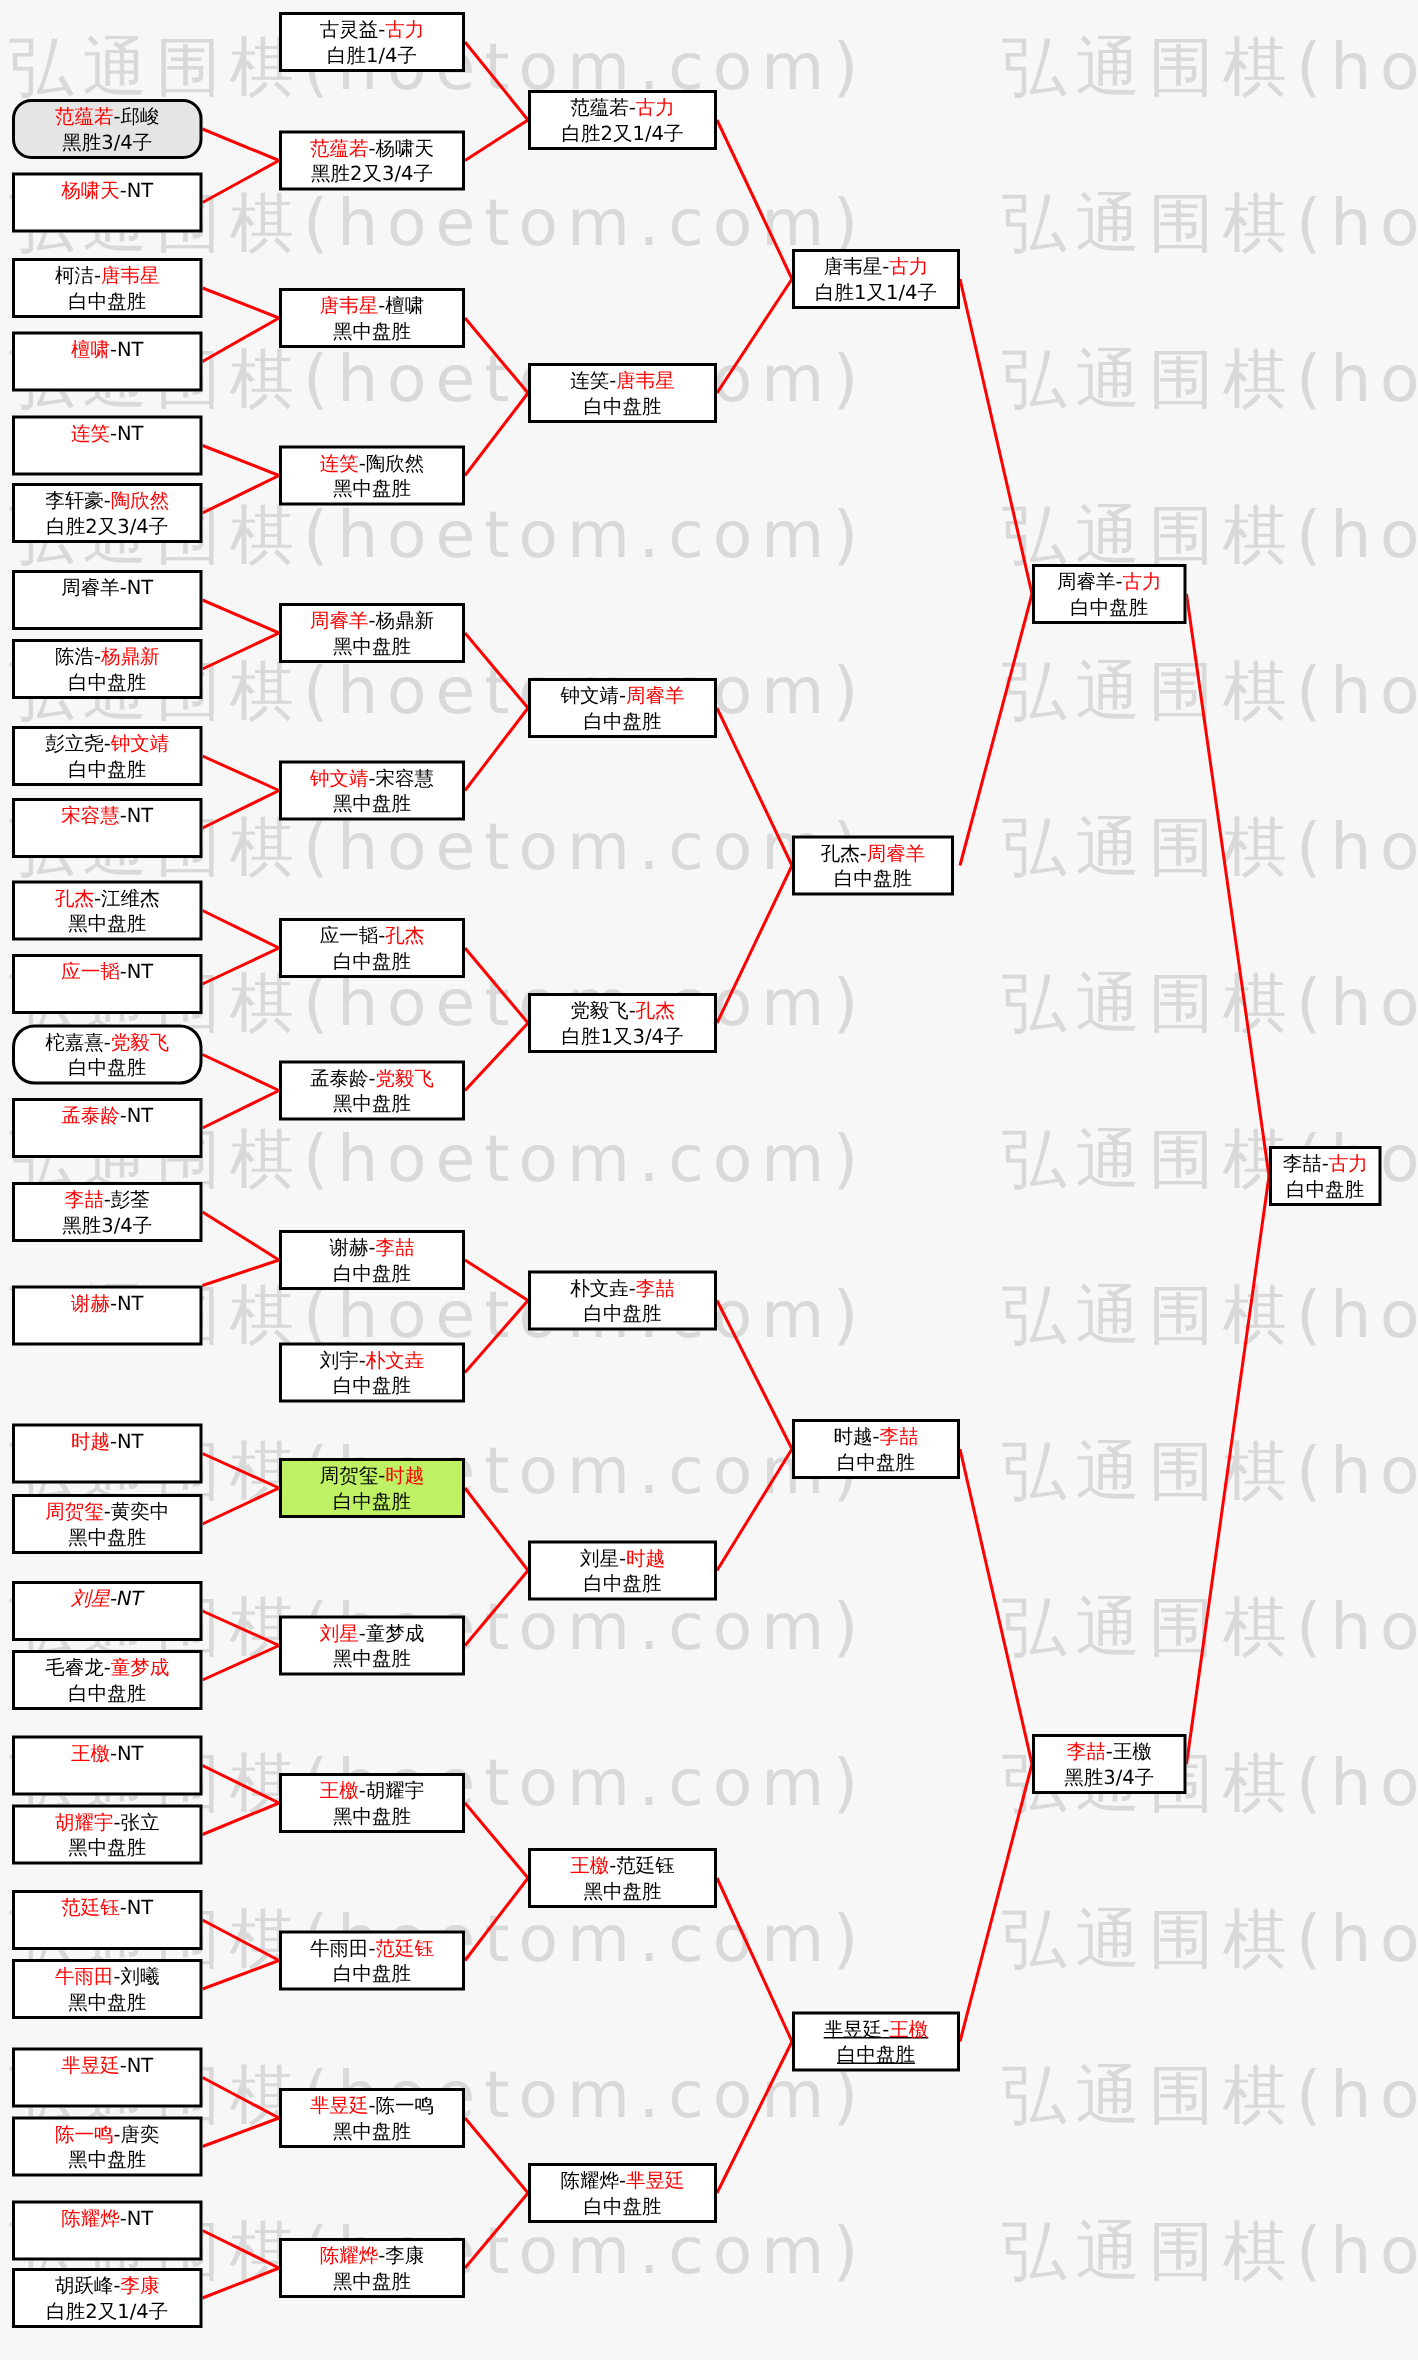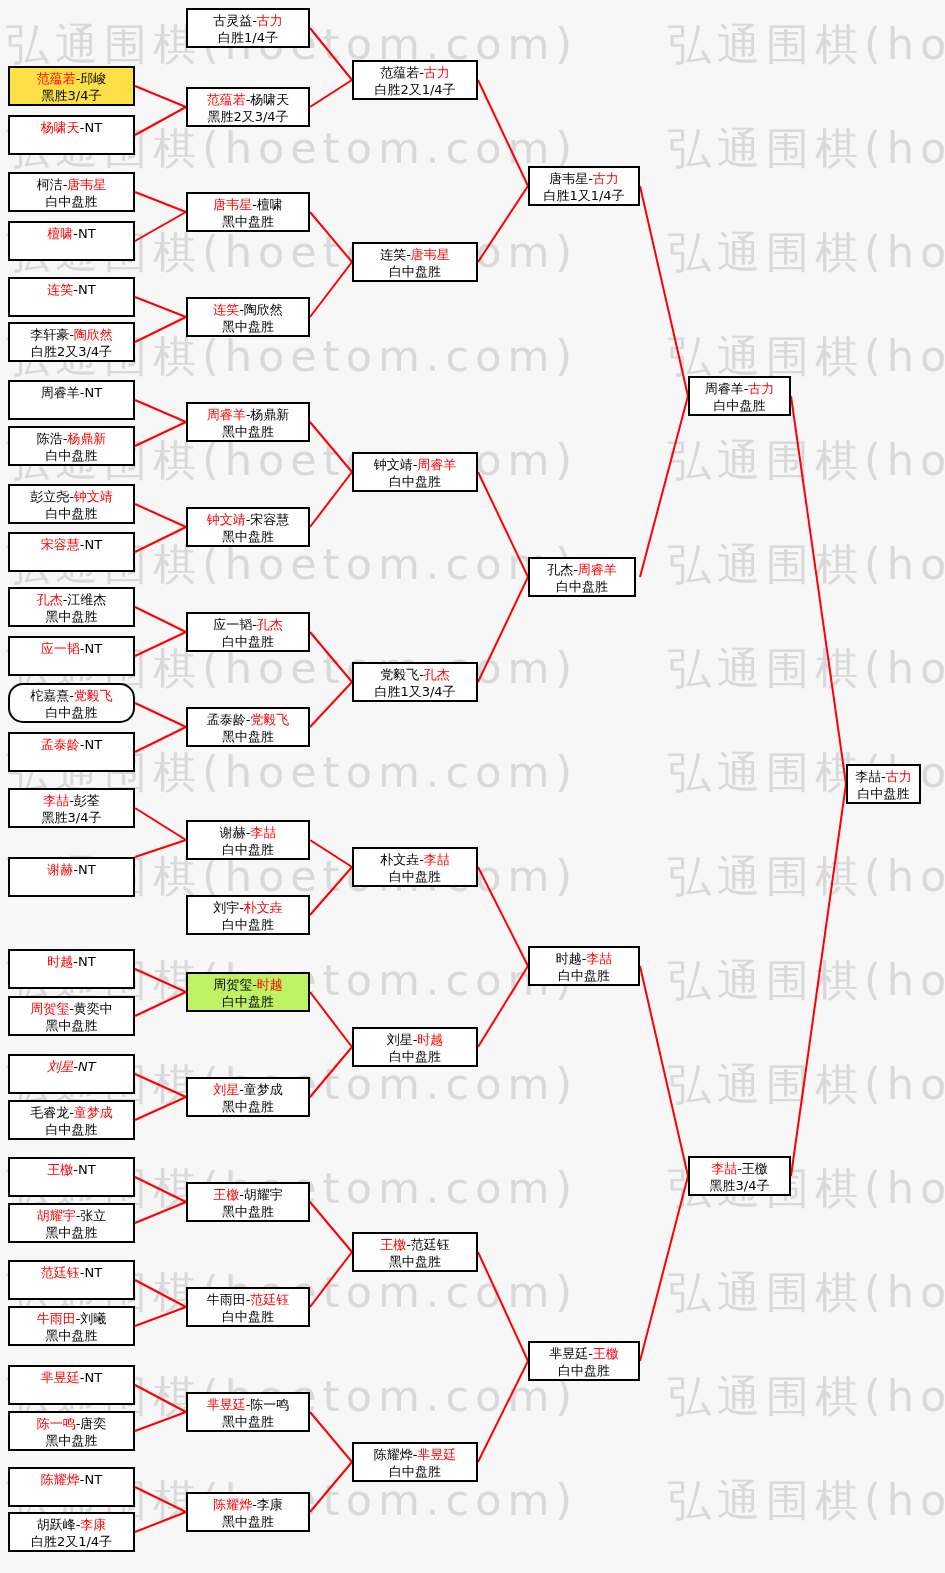--- a/index.html
+++ b/index.html
@@ -103,21 +103,21 @@
       <line x1="478" y1="1252" x2="528" y2="1361" stroke="#ff0000" stroke-width="2"></line>
       <line x1="478" y1="1462" x2="528" y2="1361" stroke="#ff0000" stroke-width="2"></line>
       <line x1="640" y1="186" x2="688" y2="396" stroke="#ff0000" stroke-width="2"></line>
       <line x1="640" y1="577" x2="688" y2="396" stroke="#ff0000" stroke-width="2"></line>
       <line x1="640" y1="966" x2="688" y2="1176" stroke="#ff0000" stroke-width="2"></line>
       <line x1="640" y1="1361" x2="688" y2="1176" stroke="#ff0000" stroke-width="2"></line>
       <line x1="791" y1="396" x2="846" y2="784" stroke="#ff0000" stroke-width="2"></line>
       <line x1="791" y1="1176" x2="846" y2="784" stroke="#ff0000" stroke-width="2"></line>
     </svg>
   <div id="boxes">
-      <div class="match" style="left: 8px; top: 66px; width: 127px; height: 40px; background: #fde047; border-color: rgb(0, 0, 0);">
+      <div class="match" style="left: 8px; top: 66px; width: 127px; height: 40px; background: #e5e5e5; border-color: rgb(0, 0, 0); border-radius: 13px;">
         <div class="l1"><span class="win">范蕴若</span><span>-</span><span>邱峻</span></div>
         <div class="l2">黑胜3/4子</div>
       </div>
       <div class="match" style="left: 8px; top: 115px; width: 127px; height: 40px; background: rgb(255, 255, 255); border-color: rgb(0, 0, 0);">
         <div class="l1"><span class="win">杨啸天</span><span>-</span><span>NT</span></div>
       </div>
       <div class="match" style="left: 8px; top: 172px; width: 127px; height: 40px; background: rgb(255, 255, 255); border-color: rgb(0, 0, 0);">
         <div class="l1"><span>柯洁</span><span>-</span><span class="win">唐韦星</span></div>
         <div class="l2">白中盘胜</div>
       </div>
@@ -309,21 +309,21 @@
         <div class="l2">白胜1又1/4子</div>
       </div>
       <div class="match" style="left: 528px; top: 557px; width: 108px; height: 40px; background: rgb(255, 255, 255); border-color: rgb(0, 0, 0);">
         <div class="l1"><span>孔杰</span><span>-</span><span class="win">周睿羊</span></div>
         <div class="l2">白中盘胜</div>
       </div>
       <div class="match" style="left: 528px; top: 946px; width: 112px; height: 40px; background: rgb(255, 255, 255); border-color: rgb(0, 0, 0);">
         <div class="l1"><span>时越</span><span>-</span><span class="win">李喆</span></div>
         <div class="l2">白中盘胜</div>
       </div>
-      <div class="match" style="left: 528px; top: 1341px; width: 112px; height: 40px; background: rgb(255, 255, 255); border-color: rgb(0, 0, 0);">
+      <div class="match" style="left: 528px; top: 1341px; width: 112px; height: 40px; background: rgb(255, 255, 255); border-color: rgb(0, 0, 0); text-decoration: underline;">
         <div class="l1"><span>芈昱廷</span><span>-</span><span class="win">王檄</span></div>
         <div class="l2">白中盘胜</div>
       </div>
       <div class="match" style="left: 688px; top: 376px; width: 103px; height: 40px; background: rgb(255, 255, 255); border-color: rgb(0, 0, 0);">
         <div class="l1"><span>周睿羊</span><span>-</span><span class="win">古力</span></div>
         <div class="l2">白中盘胜</div>
       </div>
       <div class="match" style="left: 688px; top: 1156px; width: 103px; height: 40px; background: rgb(255, 255, 255); border-color: rgb(0, 0, 0);">
         <div class="l1"><span class="win">李喆</span><span>-</span><span>王檄</span></div>
         <div class="l2">黑胜3/4子</div>

